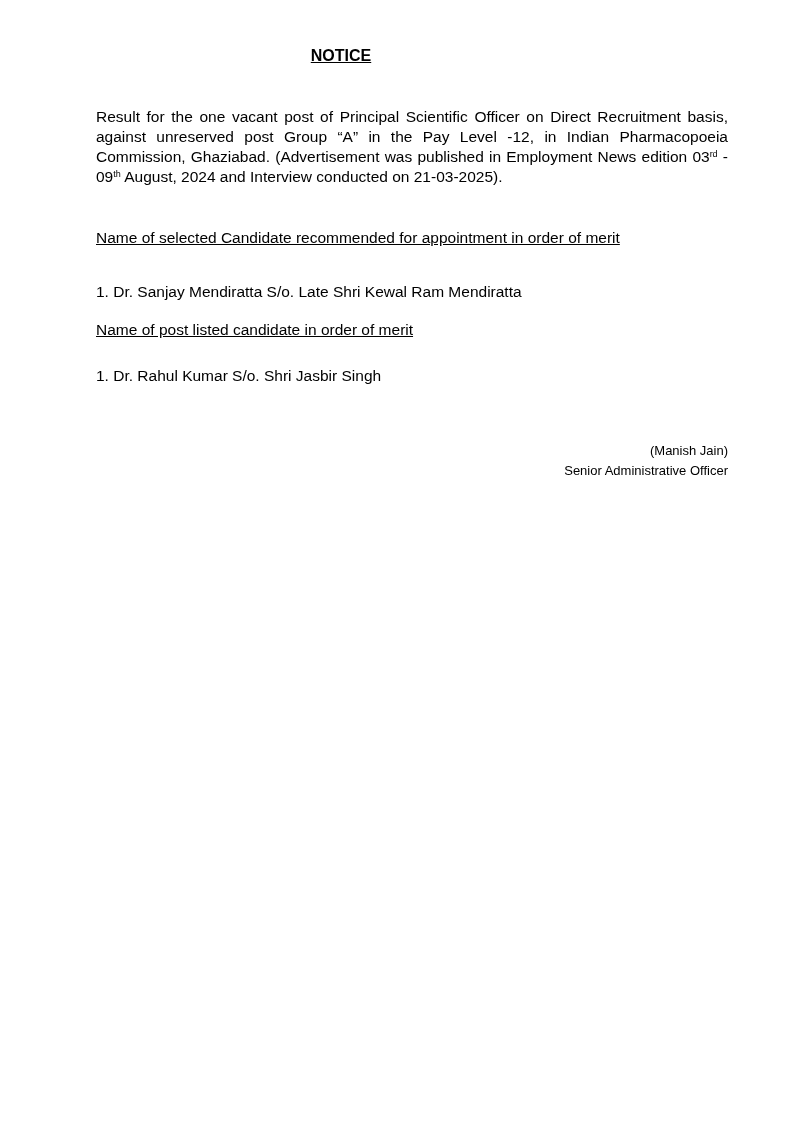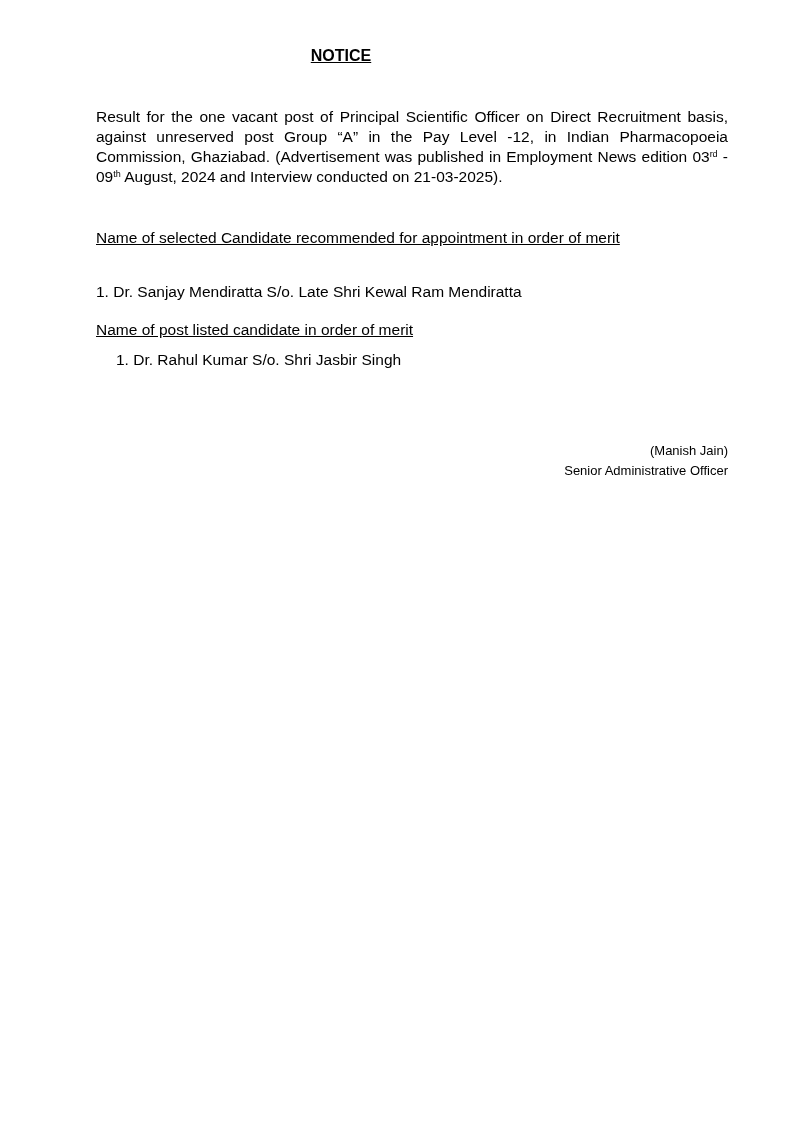--- a/index.html
+++ b/index.html
@@ -15,16 +15,16 @@
 <body>
 
 <div class="title">NOTICE</div>
 
 <div class="para"><span>Result for the one vacant post of Principal Scientific Officer on Direct Recruitment basis, against unreserved post Group “A” in the Pay Level -12, in Indian Pharmacopoeia Commission, Ghaziabad. (Advertisement was published in Employment News edition 03</span><sup>rd</sup><span> - 09</span><sup>th</sup><span> August, 2024 and Interview conducted on 21-03-2025).</span></div>
 
 <div class="heading" style="top:229px;">Name of selected Candidate recommended for appointment in order of merit</div>
 <div class="item" style="top:255px;margin-top:28px;">1. Dr. Sanjay Mendiratta S/o. Late Shri Kewal Ram Mendiratta</div>
 
 <div class="heading" style="top:321px;">Name of post listed candidate in order of merit</div>
-<div class="item" style="top:351px;margin-left:20px;">1. Dr. Rahul Kumar S/o. Shri Jasbir Singh</div>
+<div class="item" style="top:367px;">1. Dr. Rahul Kumar S/o. Shri Jasbir Singh</div>
 
 <div class="sig" style="top:443px;">(Manish Jain)</div>
 <div class="sig" style="top:463px;text-align:center;">Senior Administrative Officer</div>
 
 </body></html>

